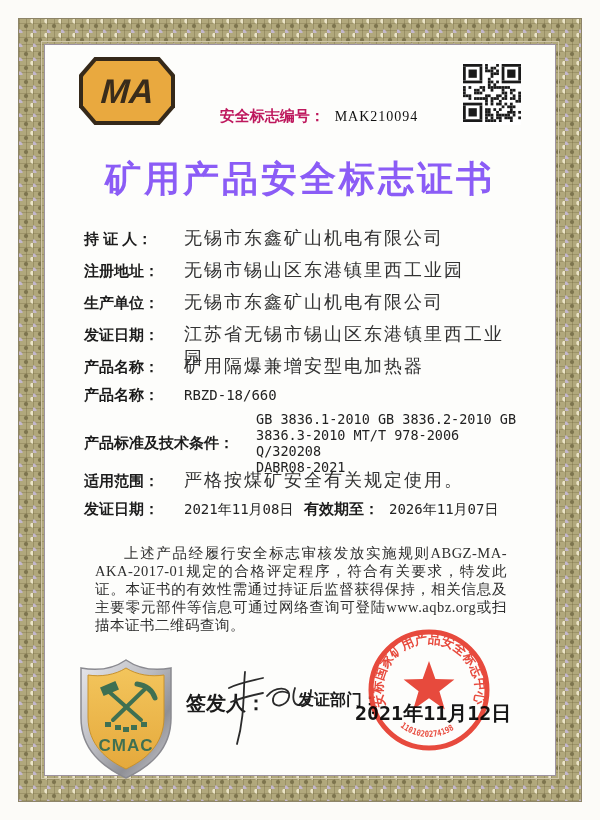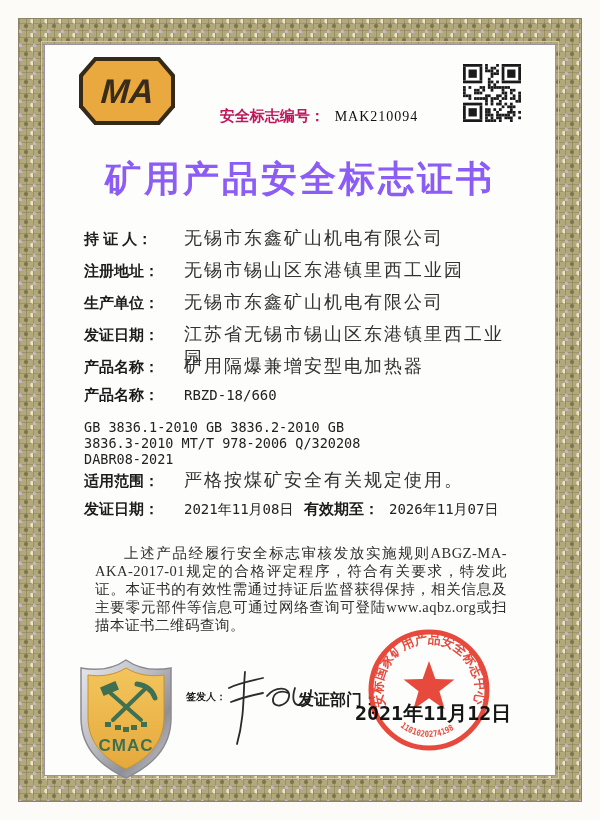--- a/index.html
+++ b/index.html
@@ -46,21 +46,21 @@
   .frow-dates .val-mono{width:120px;}
   .frow-dates .lab2{font-size:15px;font-weight:bold;color:#1c1c1c;margin-right:10px;}
   
   .statement{margin-top:12px;padding:0 14px 0 16px;text-indent:2em;
     font-family:"Liberation Serif",serif;font-size:14.5px;line-height:18px;
     color:#2e2e2e;letter-spacing:.5px;text-align:justify;}
   
   .footer{position:relative;height:170px;margin-top:8px;}
   .cmac{position:absolute;left:-8px;top:12px;}
   .issuer-label{position:absolute;left:107px;top:48px;font-family:"Liberation Serif",serif;
-    font-weight:bold;font-size:10px;color:#1b1b1b;}
+    font-weight:bold;font-size:20px;color:#1b1b1b;}
   .signature{position:absolute;left:144px;top:24px;}
   .dept-label{position:absolute;left:219px;top:48px;font-family:"Liberation Serif",serif;
     font-weight:bold;font-size:16px;color:#1b1b1b;}
   .seal{position:absolute;left:280px;top:-26px;opacity:.92;z-index:2;}
   .seal-date{position:absolute;left:276px;top:58px;z-index:3;mix-blend-mode:multiply;
     font-family:"DejaVu Sans Mono",monospace;font-size:20px;font-weight:bold;color:#161616;}
 </style>
 </head>
 <body>
 
@@ -242,20 +242,21 @@
       </div>
       <div class="frow">
         <span class="lab">产品名称：</span>
         <span class="val-script">矿用隔爆兼增安型电加热器</span>
       </div>
       <div class="frow">
         <span class="lab">产品名称：</span>
         <span class="val-mono">RBZD-18/660</span>
       </div>
       <div class="frow-std">
+        <span class="lab">产品标准及技术条件：</span>
         <div class="std-lines">
           <div>GB 3836.1-2010 GB 3836.2-2010 GB</div>
           <div>3836.3-2010  MT/T 978-2006  Q/320208</div>
           <div>DABR08-2021</div>
         </div>
       </div>
       <div class="frow">
         <span class="lab">适用范围：</span>
         <span class="val-script">严格按煤矿安全有关规定使用。</span>
       </div>

